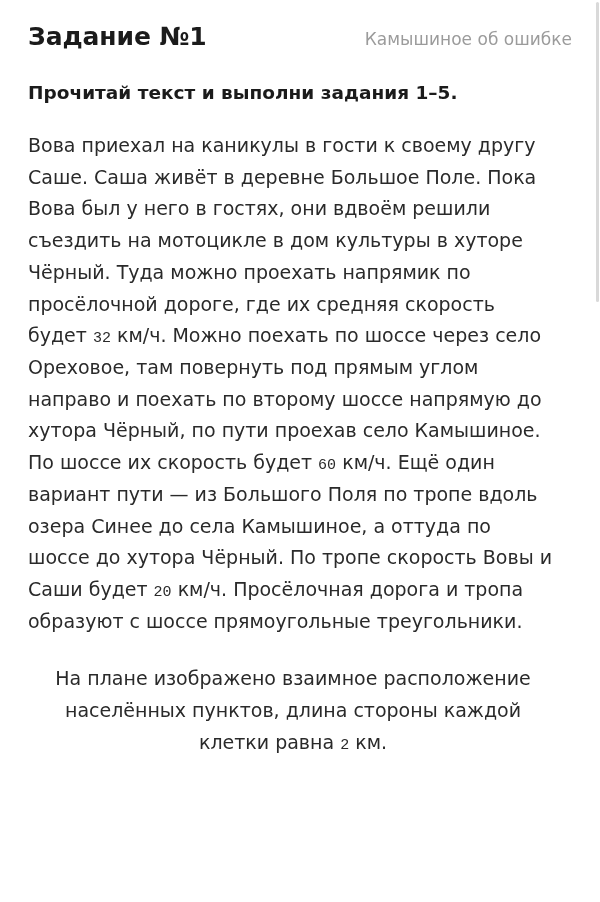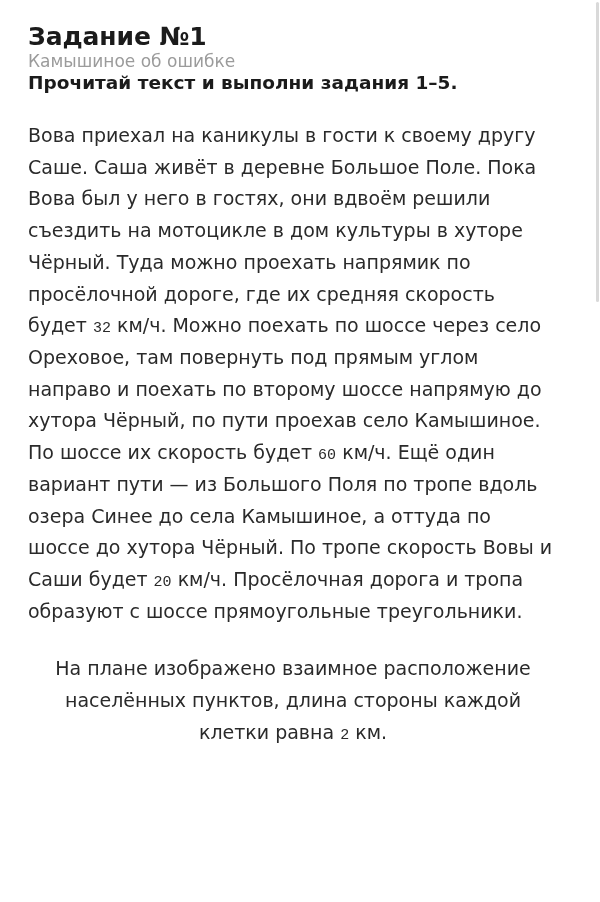--- a/index.html
+++ b/index.html
@@ -19,37 +19,37 @@
     width: 600px;
     height: 902px;
     box-sizing: border-box;
     padding: 22px 28px 0 28px;
   }
   .header {
     display: flex;
     align-items: baseline;
     justify-content: space-between;
     width: 100%;
-    flex-direction: column;
   }
   .task-title {
     font-size: 25px;
     font-weight: bold;
     color: #1b1b1b;
     letter-spacing: -0.1px;
     white-space: nowrap;
   }
   .report-error {
     font-size: 17px;
     color: #9b9b9b;
     font-weight: normal;
     white-space: nowrap;
     cursor: pointer;
   }
   .instruction {
+    margin-top: 30px;
     font-size: 18.5px;
     font-weight: bold;
     color: #1b1b1b;
     line-height: 1.35;
   }
   .body-text {
     margin-top: 24px;
     font-size: 19px;
     line-height: 1.67;
     color: #2a2a2a;

